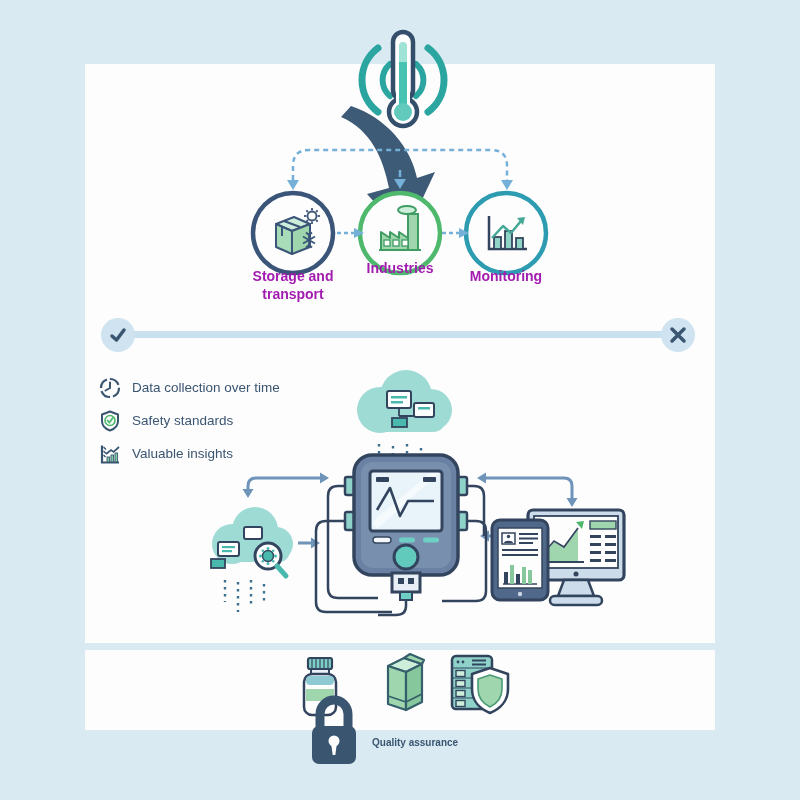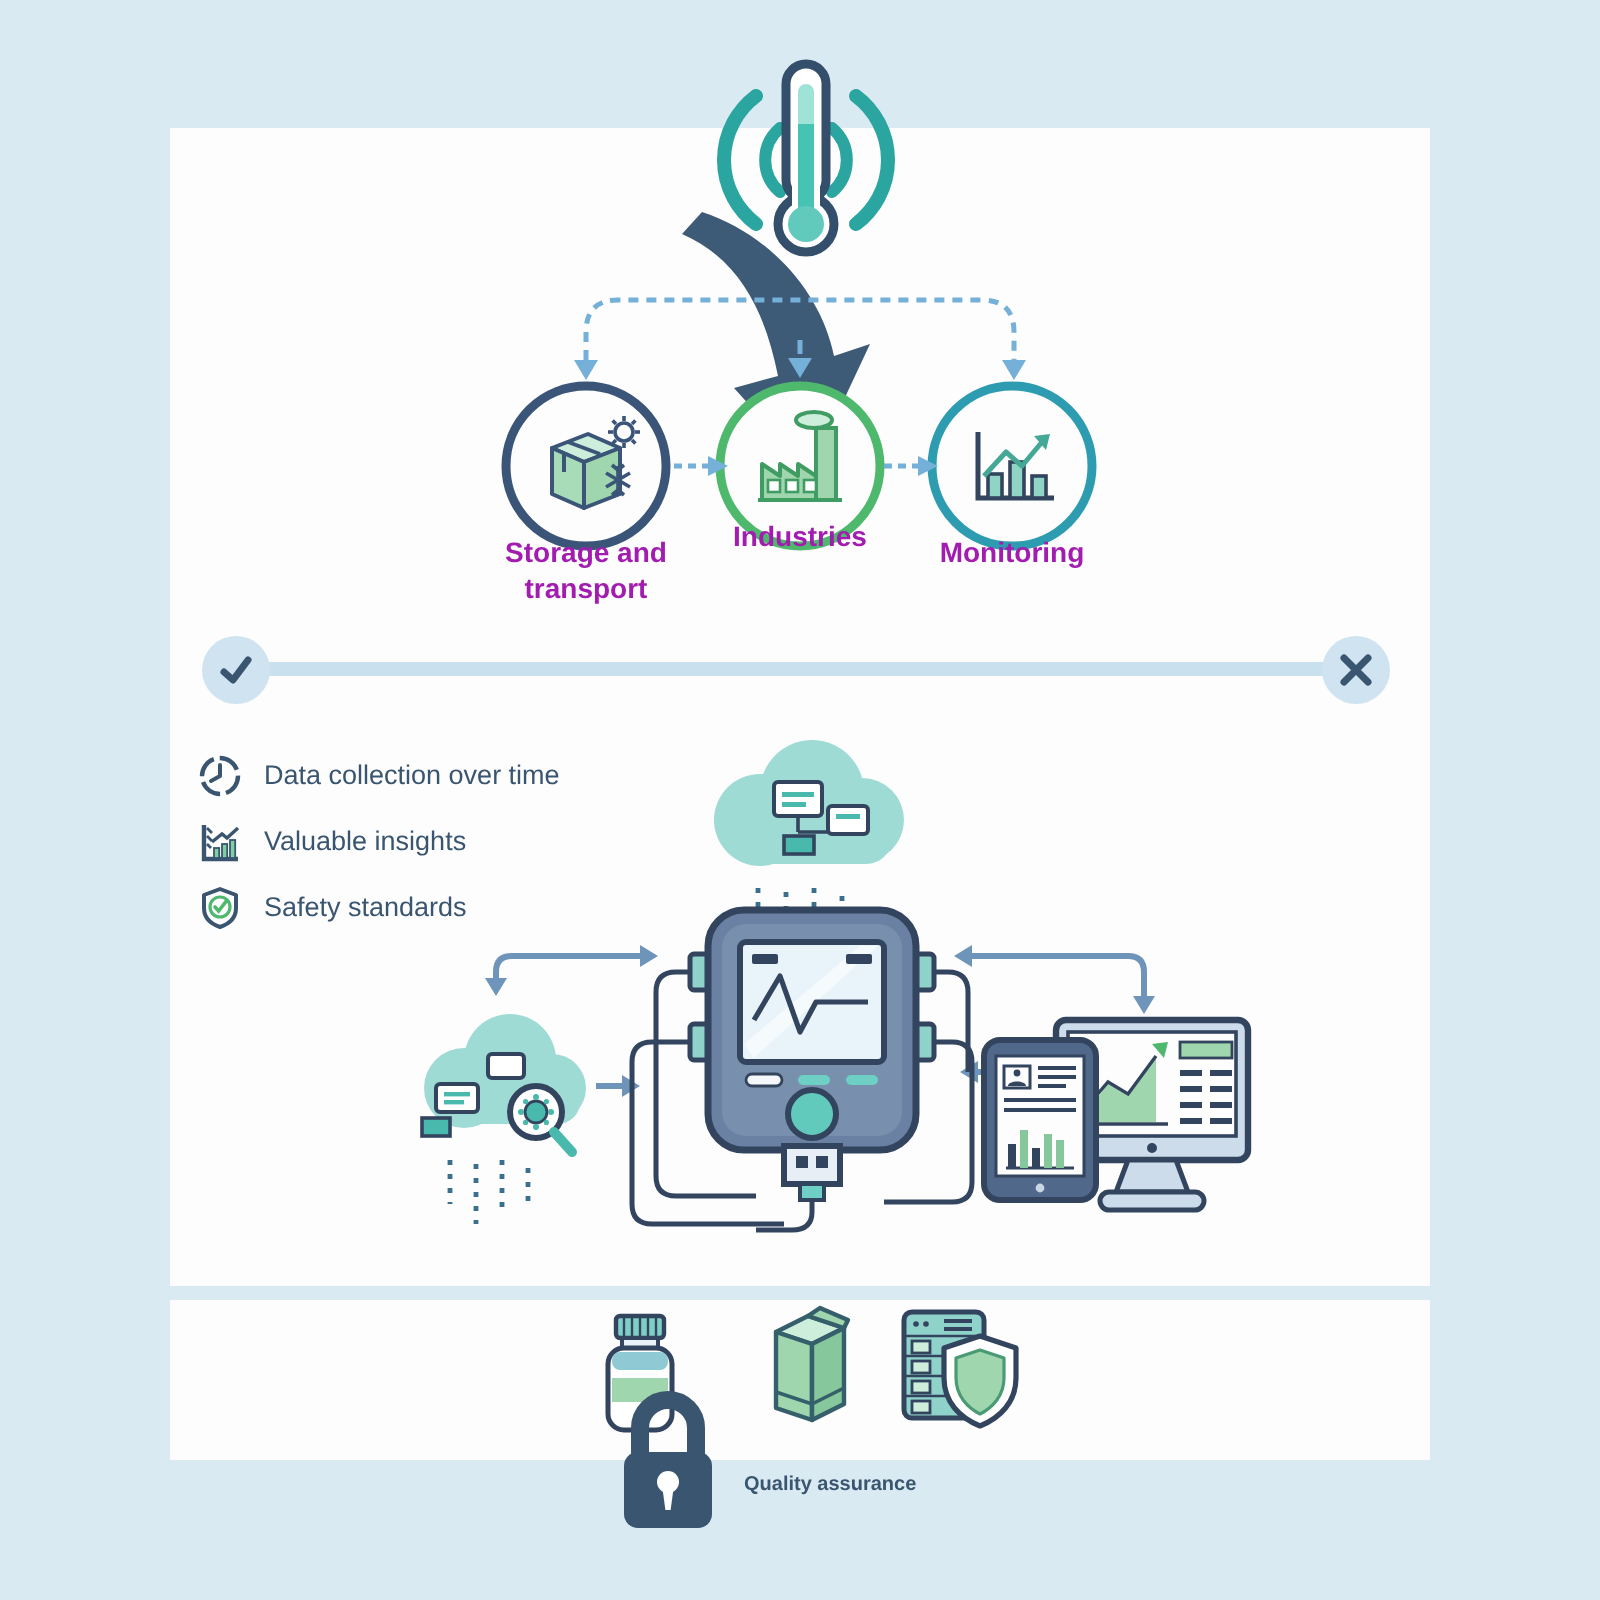--- a/index.html
+++ b/index.html
@@ -138,36 +138,36 @@
 <div id="benefits" class="list" style="left:98px;top:376px;">
   <div class="list-row">
     <svg width="24" height="24" viewBox="0 0 24 24">
       <circle cx="12" cy="12" r="9" fill="none" stroke="#3a5570" stroke-width="2.2" stroke-dasharray="11 3"></circle>
       <path d="M12,12 L12,6.5 M12,12 L7.5,14.5" fill="none" stroke="#3a5570" stroke-width="2" stroke-linecap="round"></path>
     </svg>
     <span class="txt">Data collection over time</span>
   </div>
   <div class="list-row">
     <svg width="24" height="24" viewBox="0 0 24 24">
+      <path d="M12,2.5 L20,5.5 V12 C20,17 16.5,20 12,21.5 C7.5,20 4,17 4,12 V5.5 Z" fill="none" stroke="#3a5570" stroke-width="2" stroke-linejoin="round"></path>
+      <circle cx="12" cy="11.5" r="5" fill="none" stroke="#4eb86d" stroke-width="1.6"></circle>
+      <path d="M9.5,11.5 L11.3,13.5 L14.8,9" fill="none" stroke="#4eb86d" stroke-width="1.8" stroke-linecap="round"></path>
+    </svg>
+    <span class="txt">Safety standards</span>
+  </div>
+  <div class="list-row">
+    <svg width="24" height="24" viewBox="0 0 24 24">
       <path d="M4,3.5 V20.5 H21" fill="none" stroke="#3a5570" stroke-width="2.2"></path>
       <path d="M5.5,5 L8,7.5 M5.5,9 L8,11.5 M5.5,13 L7.5,15" stroke="#3a5570" stroke-width="1.4"></path>
       <rect x="9" y="15" width="2.6" height="5" fill="#7fcfa0" stroke="#3a5570" stroke-width="0.9"></rect>
       <rect x="13" y="13" width="2.6" height="7" fill="#7fcfa0" stroke="#3a5570" stroke-width="0.9"></rect>
       <rect x="17" y="11" width="2.6" height="9" fill="#7fcfa0" stroke="#3a5570" stroke-width="0.9"></rect>
       <path d="M8,12 L13,8 L15.5,10 L21,5" fill="none" stroke="#3a5570" stroke-width="1.7"></path>
     </svg>
     <span class="txt">Valuable insights</span>
-  </div>
-  <div class="list-row">
-    <svg width="24" height="24" viewBox="0 0 24 24">
-      <path d="M12,2.5 L20,5.5 V12 C20,17 16.5,20 12,21.5 C7.5,20 4,17 4,12 V5.5 Z" fill="none" stroke="#3a5570" stroke-width="2" stroke-linejoin="round"></path>
-      <circle cx="12" cy="11.5" r="5" fill="none" stroke="#4eb86d" stroke-width="1.6"></circle>
-      <path d="M9.5,11.5 L11.3,13.5 L14.8,9" fill="none" stroke="#4eb86d" stroke-width="1.8" stroke-linecap="round"></path>
-    </svg>
-    <span class="txt">Safety standards</span>
   </div>
 </div>
 
 <div id="challenges" class="list" style="left:552px;top:376px;">
 </div>
 
 <svg class="abs" style="left:180px;top:358px;" width="470" height="265" viewBox="0 0 470 265">
 
   <g stroke="#6f94b9" stroke-width="3" fill="none">
     <path d="M68,131 V128 Q68,120 76,120 H140"></path>

